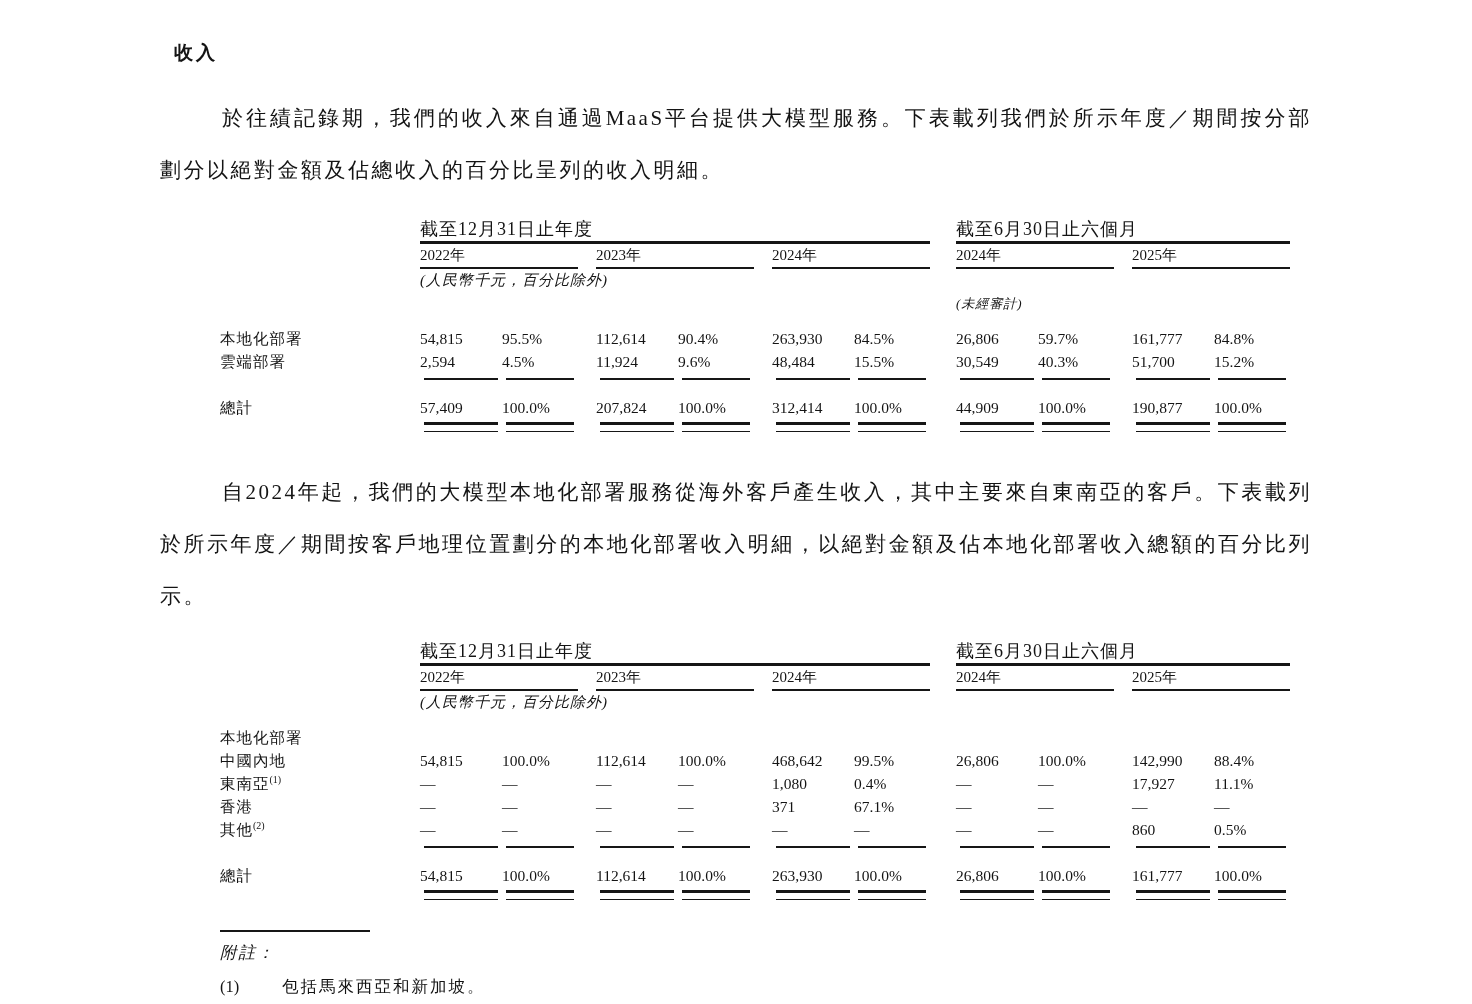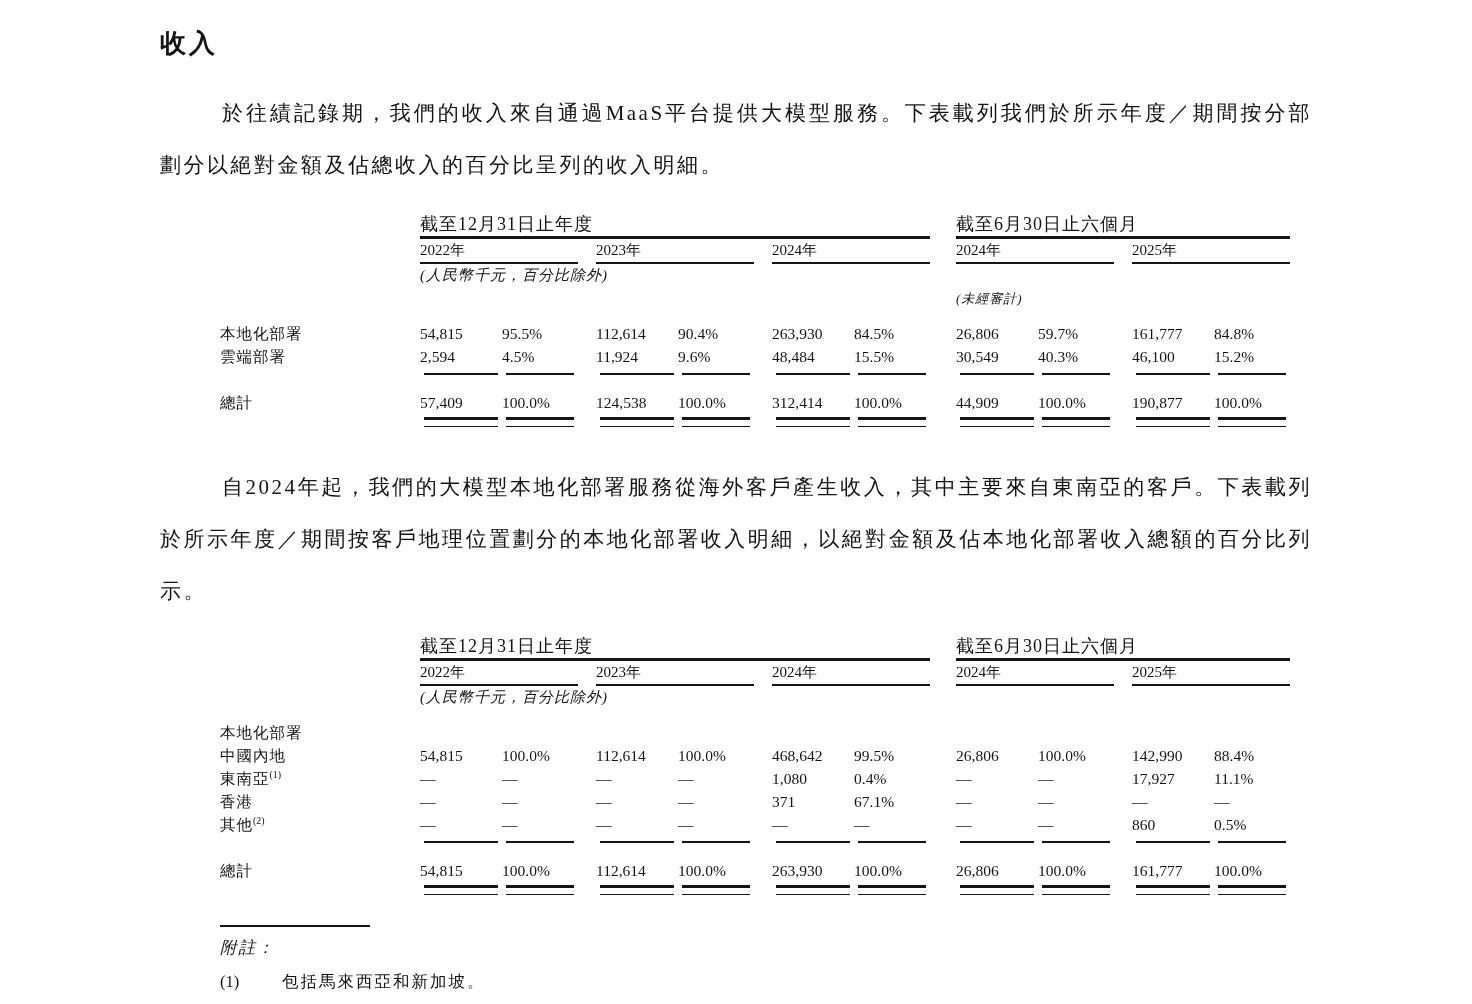--- a/index.html
+++ b/index.html
@@ -4,21 +4,21 @@
 <style>
   html, body { margin:0; padding:0; background:#ffffff; }
   body {
     width:1472px; height:1004px; overflow:hidden;
     font-family:"Liberation Serif","DejaVu Serif",serif;
     color:#141414;
   }
   .page { padding:26px 160px 0 160px; }
 
   .doc-title {
-    font-size:26px; font-weight:bold; letter-spacing:3px; margin:0;
+    font-size:19px; font-weight:bold; letter-spacing:3px; margin:14px;
   }
   .para {
     font-size:21px; line-height:52px; letter-spacing:2.5px;
     text-align:justify; text-indent:62px; margin:26px 0 0 0;
   }
   .para2 { margin-top:34px; }
 
   .tablewrap { margin:22px 0 0 60px; }
   .tablewrap2 { margin-top:18px; }
 
@@ -146,21 +146,21 @@
             <td></td>
             <td class="amt">11,924</td>
             <td class="pct">9.6%</td>
             <td></td>
             <td class="amt">48,484</td>
             <td class="pct">15.5%</td>
             <td></td>
             <td class="amt">30,549</td>
             <td class="pct">40.3%</td>
             <td></td>
-            <td class="amt">46,100</td>
+            <td class="amt">51,700</td>
             <td class="pct">15.2%</td>
           </tr>
           <tr class="rrow">
             <td></td>
             <td>
               <div class="rs"></div>
             </td>
             <td>
               <div class="rs"></div>
             </td>
@@ -194,21 +194,21 @@
             </td>
           </tr>
           <tr>
             <td colspan="15" style="height: 16px;"></td>
           </tr>
           <tr>
             <td class="lbl b">總計</td>
             <td class="amt b">57,409</td>
             <td class="pct b">100.0%</td>
             <td></td>
-            <td class="amt b">124,538</td>
+            <td class="amt b">207,824</td>
             <td class="pct b">100.0%</td>
             <td></td>
             <td class="amt b">312,414</td>
             <td class="pct b">100.0%</td>
             <td></td>
             <td class="amt b">44,909</td>
             <td class="pct b">100.0%</td>
             <td></td>
             <td class="amt b">190,877</td>
             <td class="pct b">100.0%</td>

